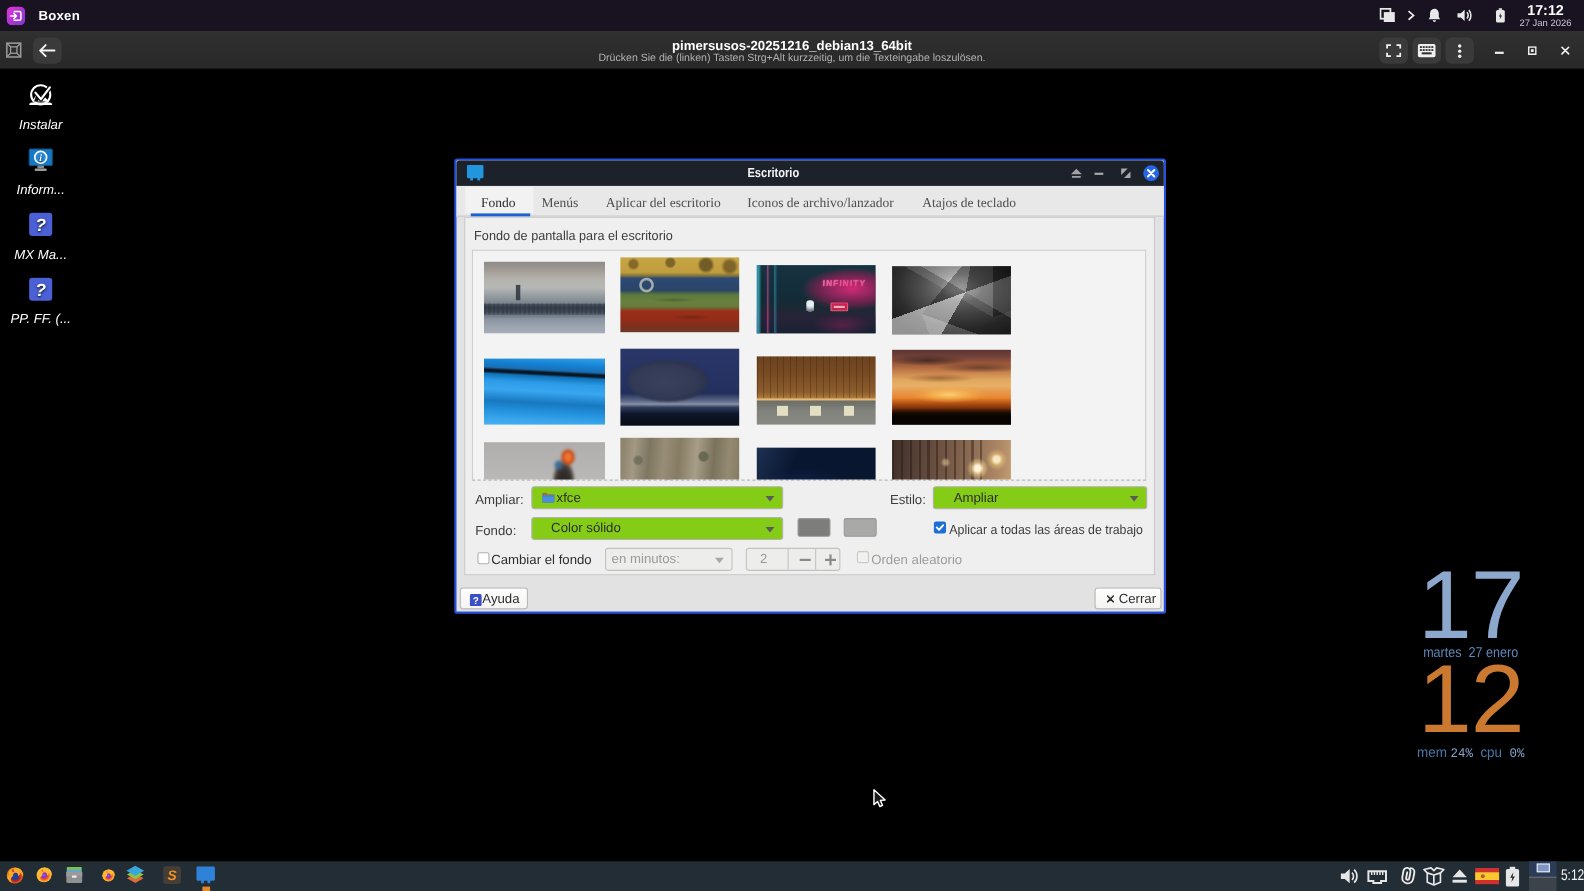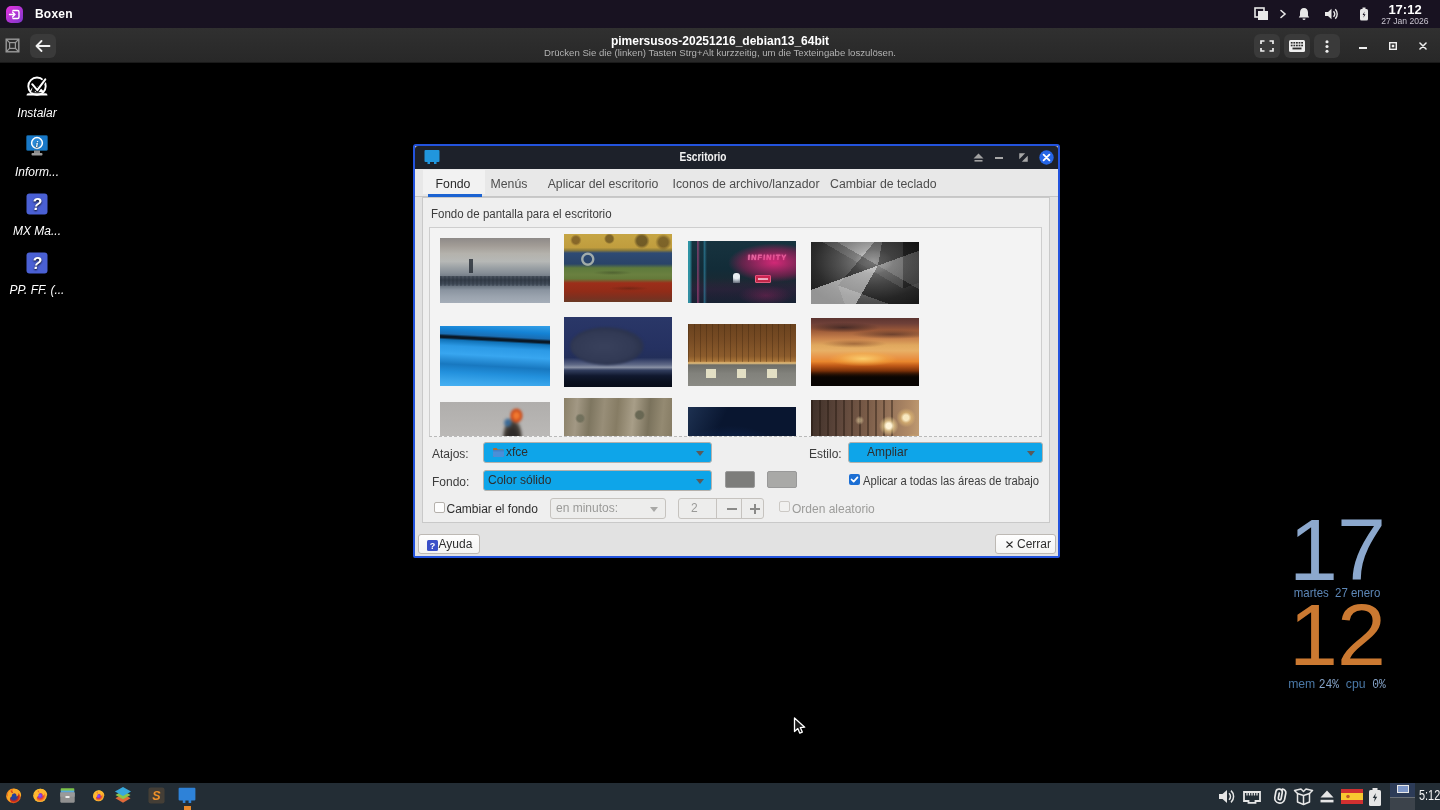--- a/index.html
+++ b/index.html
@@ -33,31 +33,31 @@
 #datebig { position:absolute; left:1232px; top:585px; width:210px; color:#5d87b7; font-size:13px; text-align:center; transform:scaleX(0.88); }
 #mm { position:absolute; left:1232px; top:604px; width:210px; color:#cb7931; }
 #memcpu { position:absolute; left:1232px; top:676px; width:210px; color:#4a78a6; font-size:13px; text-align:center; transform:scaleX(0.94); }
 #memcpu b { color:#85a3c8; font-weight:normal; font-family:"Liberation Mono",monospace; font-size:12px; }
 
 
 #dlg { position:absolute; left:413px; top:144px; width:647px; height:414px; background:#e2e2e2; border:2px solid #2353dd; border-radius:3px 3px 2px 2px; }
 #dlgtitle { position:absolute; left:0; top:0; width:643px; height:23px; background:#1d212a; border-radius:3px 3px 0 0; }
 #dlgtitletxt { position:absolute; left:228px; top:4px; width:120px; text-align:center; color:#f4f4f4; font-size:12px; font-weight:bold; transform:scaleX(0.84); }
 #tabrow { position:absolute; left:0; top:23px; width:643px; height:28px; background:#e8e8e8; border-bottom:1px solid #c6c6c6; }
-.tab { position:absolute; top:1px; height:16px; line-height:28px; font-size:12.3px; color:#4e4e4e; text-align:center; white-space:nowrap; }
+.tab { position:absolute; top:1px; height:16px; line-height:28px; font-size:12.3px; color:#4e4e4e; text-align:center; white-space:nowrap;font-family:Liberation Serif, serif; }
 #tabactive { color:#2b2b2b; }
 #tabunderline { position:absolute; left:13px; top:25px; width:54px; height:3px; background:#1b63d2; }
 #nbpage { position:absolute; left:7px; top:51px; width:628px; height:326px; background:#efefef; border:1px solid #c9c9c9; }
 #fondolbl { position:absolute; left:16px; top:61px; font-size:12px; color:#3c3c3c; white-space:nowrap; transform:scaleX(0.96); transform-origin:left; }
 #viewport { position:absolute; left:14px; top:81px; width:613px; height:210px; background:#f3f3f3; border:1px solid #cecece; border-bottom:1px dashed #b9b9b9; overflow:hidden; }
 .thumb { position:absolute; }
 
 
 .ctl-label { position:absolute; font-size:12px; color:#3c3c3c; white-space:nowrap; }
-.combo { position:absolute; height:21px; background:#0ea5e9; border:1px solid #b5b1ac; border-radius:3px; font-size:12px; color:#2e2e2e; line-height:19px; white-space:nowrap; }
+.combo { position:absolute; height:21px; background:#84cc16; border:1px solid #b5b1ac; border-radius:3px; font-size:12px; color:#2e2e2e; line-height:19px; white-space:nowrap; }
 .combo .arr { position:absolute; right:7px; top:8px; width:0; height:0; border-left:4px solid transparent; border-right:4px solid transparent; border-top:5px solid #5a5a5a; }
 .combo.dis { background:#ededec; color:#9a9a98; border-color:#c6c3bf; }
 .combo.dis .arr { border-top-color:#a8a8a6; }
 .cbox { position:absolute; width:11px; height:11px; border-radius:2px; }
 .swatch { position:absolute; width:30px; height:17px; border:1px solid #999; border-radius:2px; }
 
 
 .gbtn { position:absolute; top:388px; height:20px; background:linear-gradient(180deg,#fefefe,#f4f4f3); border:1px solid #bdb9b4; border-radius:3px; font-size:12px; color:#2e2e2e; line-height:18px; white-space:nowrap; }
 
 
@@ -295,21 +295,21 @@
       <circle cx="7.5" cy="7.5" r="7.2" fill="#2666e6"></circle>
       <path d="M4.6 4.6 L10.4 10.4 M10.4 4.6 L4.6 10.4" stroke="#fff" stroke-width="1.8" stroke-linecap="round"></path>
     </svg>
   </div>
   <div id="tabrow">
     <div class="abs" style="left:8px;top:1px;width:62px;height:24px;background:#f2f2f2"></div>
     <span class="tab" id="tabactive" style="left:13px;width:50px">Fondo</span>
     <span class="tab" style="left:69px;width:50px">Menús</span>
     <span class="tab" style="left:130px;width:116px">Aplicar del escritorio</span>
     <span class="tab" style="left:256px;width:150px">Iconos de archivo/lanzador</span>
-    <span class="tab" style="left:415px;width:102px">Cambiar de teclado</span>
+    <span class="tab" style="left:415px;width:102px">Atajos de teclado</span>
     <div id="tabunderline"></div>
   </div>
   <div id="nbpage"></div>
   <div id="fondolbl">Fondo de pantalla para el escritorio</div>
   <div id="viewport">
 
     <div class="thumb" id="t1">
         <b></b>
       </div>
     <div class="thumb" id="t2"></div>
@@ -324,38 +324,38 @@
     <div class="thumb" id="t7">
         <b></b>
       </div>
     <div class="thumb" id="t8"></div>
     <div class="thumb" id="t9"></div>
     <div class="thumb" id="t10"></div>
     <div class="thumb" id="t11"></div>
     <div class="thumb" id="t12"></div>
   </div>
 
-  <div class="ctl-label" style="left:17px;top:301px">Atajos:</div>
+  <div class="ctl-label" style="left:17px;top:301px">Ampliar:</div>
   <div class="combo" style="left:68px;top:296px;width:229px">
     <svg class="abs" style="left:8px;top:4px" width="13" height="11" viewBox="0 0 13 11">
       <path d="M1 2 Q1 1 2 1 H4.6 L5.8 2.4 H11 Q12 2.4 12 3.4 V9 Q12 10 11 10 H2 Q1 10 1 9 Z" fill="#b06a30"></path>
       <path d="M1 3.2 H12 V9 Q12 10 11 10 H2 Q1 10 1 9 Z" fill="#4a8fd8"></path>
       <path d="M1 3.2 H12 V4.4 H1 Z" fill="#3f80c8"></path>
     </svg>
     <span style="margin-left:22px">xfce</span>
     <span class="arr"></span>
   </div>
   <div class="ctl-label" style="left:394px;top:301px">Estilo:</div>
   <div class="combo" style="left:433px;top:296px;width:195px">
     <span style="margin-left:18px">Ampliar</span>
     <span class="arr"></span>
   </div>
   <div class="ctl-label" style="left:17px;top:329px">Fondo:</div>
   <div class="combo" style="left:68px;top:324px;width:229px">
-    <span style="margin-left:4px">Color sólido</span>
+    <span style="margin-left:17px">Color sólido</span>
     <span class="arr"></span>
   </div>
   <div class="swatch" style="left:310px;top:325px;background:#7d7d7b"></div>
   <div class="swatch" style="left:352px;top:325px;background:#a9a9a7"></div>
   <div class="cbox" style="left:434px;top:328px;background:#1c6fd4">
     <svg width="11" height="11" viewBox="0 0 13 13" style="display:block">
       <path d="M3 6.5 L5.5 9 L10 4" fill="none" stroke="#fff" stroke-width="2" stroke-linecap="round" stroke-linejoin="round"></path>
     </svg>
   </div>
   <div class="ctl-label" style="left:448px;top:328px;transform:scaleX(0.936);transform-origin:left">Aplicar a todas las áreas de trabajo</div>

